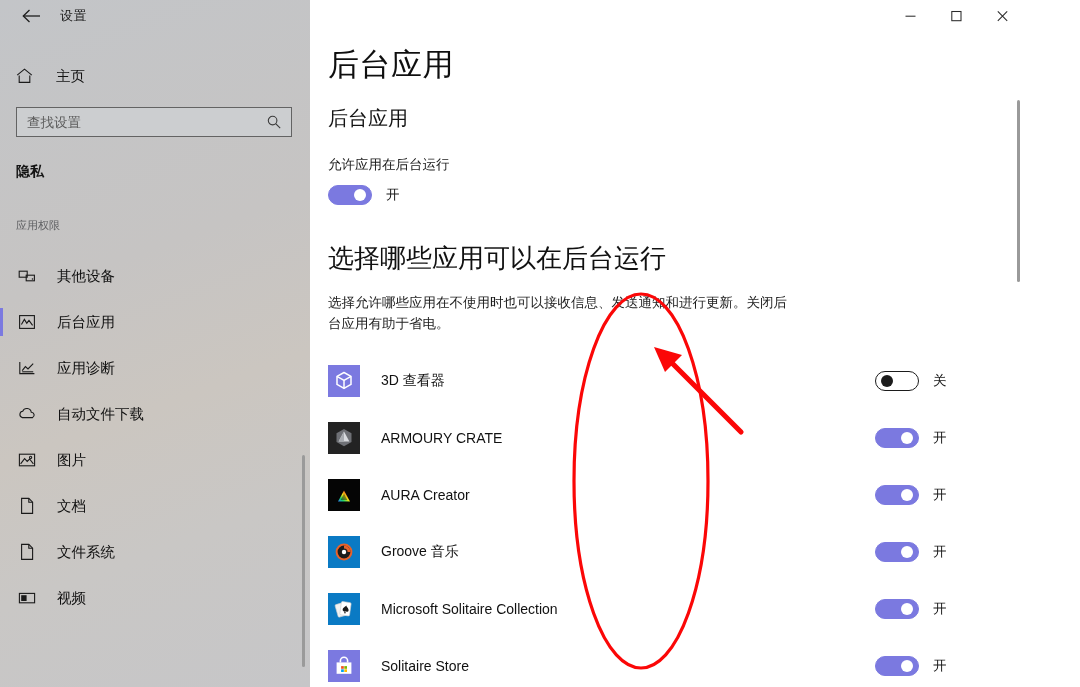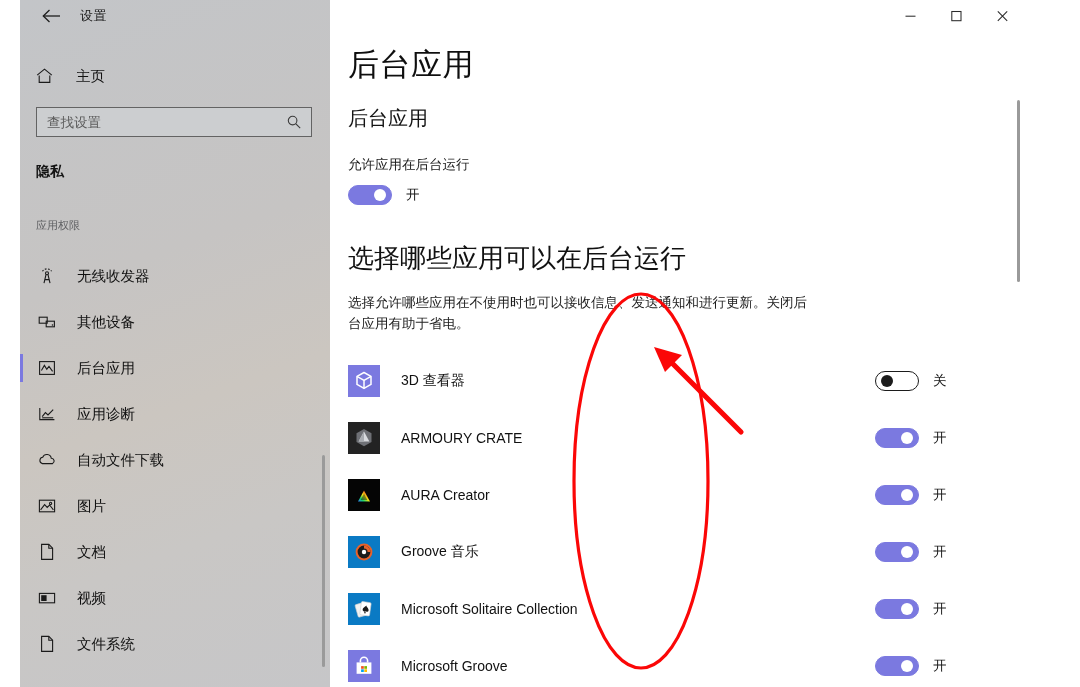--- a/index.html
+++ b/index.html
@@ -7,21 +7,20 @@
     width: 1080px; height: 687px;
     font-family: "Liberation Sans", "DejaVu Sans", sans-serif;
     overflow: hidden;
     background: #ffffff;
   }
   #app {
     position: relative;
     width: 1025px; height: 687px;
     display: flex;
     overflow: hidden;
-    padding-left: 20px;
   }
 
   
   .sidebar {
     position: relative;
     width: 310px; height: 687px;
     flex: 0 0 310px;
     background: linear-gradient(160deg, #c3c5c8 0%, #c6c4c3 38%, #cbc6c0 58%, #c9c7c5 76%, #c6c6c8 100%);
     overflow: hidden;
   }
@@ -279,31 +278,20 @@
             <path d="M8.9 8.9 L13.2 13.2"></path>
         </svg>
       </span>
     </div>
 
     <div class="section-head">隐私</div>
     <div class="group-head">应用权限</div>
 
     <div class="nav-list">
 
-      <div class="nav-item">
-
-        <span class="ic">
-          <svg width="18" height="18" viewBox="0 0 18 18" fill="none" stroke="#1a1a1a" stroke-width="1.1">
-            <path d="M4.5 4.2 a5.5 5.5 0 0 1 9 0" stroke-dasharray="1.6 1.4"></path>
-            <circle cx="9" cy="6.2" r="1.5"></circle>
-            <path d="M8 7.6 L6 16.2 M10 7.6 L12 16.2 M6.9 12.6 H11.1"></path>
-          </svg>
-        </span>
-        <span class="lbl">无线收发器</span>
-      </div>
 
       <div class="nav-item">
 
         <span class="ic">
           <svg width="18" height="18" viewBox="0 0 18 18" fill="none" stroke="#1a1a1a" stroke-width="1.1">
             <rect x="1.2" y="4.2" width="8" height="6"></rect>
             <rect x="8.2" y="8.2" width="8.2" height="5.6"></rect>
             <circle cx="14.5" cy="12" r="0.8" fill="#1a1a1a" stroke="none"></circle>
           </svg>
         </span>
@@ -362,37 +350,37 @@
             <path d="M2.6 1.4 H9.8 L13.6 5.2 V16.4 H2.6 Z"></path>
             <path d="M9.8 1.4 V5.2 H13.6"></path>
           </svg>
         </span>
         <span class="lbl">文档</span>
       </div>
 
       <div class="nav-item">
 
         <span class="ic">
+          <svg width="16" height="18" viewBox="0 0 16 18" fill="none" stroke="#1a1a1a" stroke-width="1.1">
+            <path d="M2.6 1.4 H9.8 L13.6 5.2 V16.4 H2.6 Z"></path>
+            <path d="M9.8 1.4 V5.2 H13.6"></path>
+          </svg>
+        </span>
+        <span class="lbl">文件系统</span>
+      </div>
+
+      <div class="nav-item">
+
+        <span class="ic">
           <svg width="18" height="14" viewBox="0 0 18 14" fill="none" stroke="#1a1a1a" stroke-width="1.1">
             <rect x="1.4" y="2.4" width="15.2" height="9.4"></rect>
             <rect x="3.2" y="4.2" width="5.4" height="5.8" fill="#1a1a1a" stroke="none"></rect>
           </svg>
         </span>
         <span class="lbl">视频</span>
-      </div>
-
-      <div class="nav-item">
-
-        <span class="ic">
-          <svg width="16" height="18" viewBox="0 0 16 18" fill="none" stroke="#1a1a1a" stroke-width="1.1">
-            <path d="M2.6 1.4 H9.8 L13.6 5.2 V16.4 H2.6 Z"></path>
-            <path d="M9.8 1.4 V5.2 H13.6"></path>
-          </svg>
-        </span>
-        <span class="lbl">文件系统</span>
       </div>
 
     </div>
 
     <div class="sb-scroll"></div>
   </div>
 
   <div class="main">
 
     <div class="win-controls">
@@ -544,21 +532,21 @@
               <path d="M8.6 12.4 h14.8 v11.4 h-14.8 z" fill="#ffffff"></path>
               <path d="M12.4 12.4 v-1.6 a3.6 3.6 0 0 1 7.2 0 v1.6" fill="none" stroke="#ffffff" stroke-width="1.6"></path>
               <g>
                 <rect x="13.1" y="16.1" width="2.7" height="2.7" fill="#f25022"></rect>
                 <rect x="16.3" y="16.1" width="2.7" height="2.7" fill="#7fba00"></rect>
                 <rect x="13.1" y="19.3" width="2.7" height="2.7" fill="#00a4ef"></rect>
                 <rect x="16.3" y="19.3" width="2.7" height="2.7" fill="#ffb900"></rect>
               </g>
             </svg>
           </span>
-          <span class="app-name">Microsoft Groove</span>
+          <span class="app-name">Solitaire Store</span>
           <span class="app-toggle-wrap">
             <span class="tg on">
                 <span class="knob"></span>
               </span>
             <span class="tg-label">开</span>
           </span>
         </div>
 
         <div class="app-row">
           

